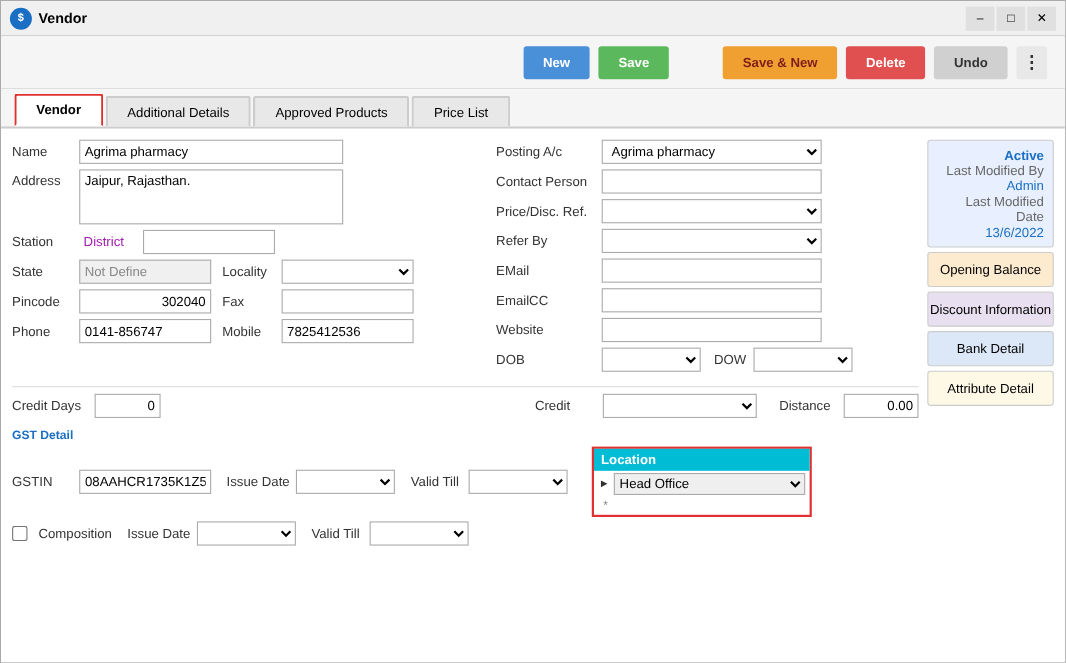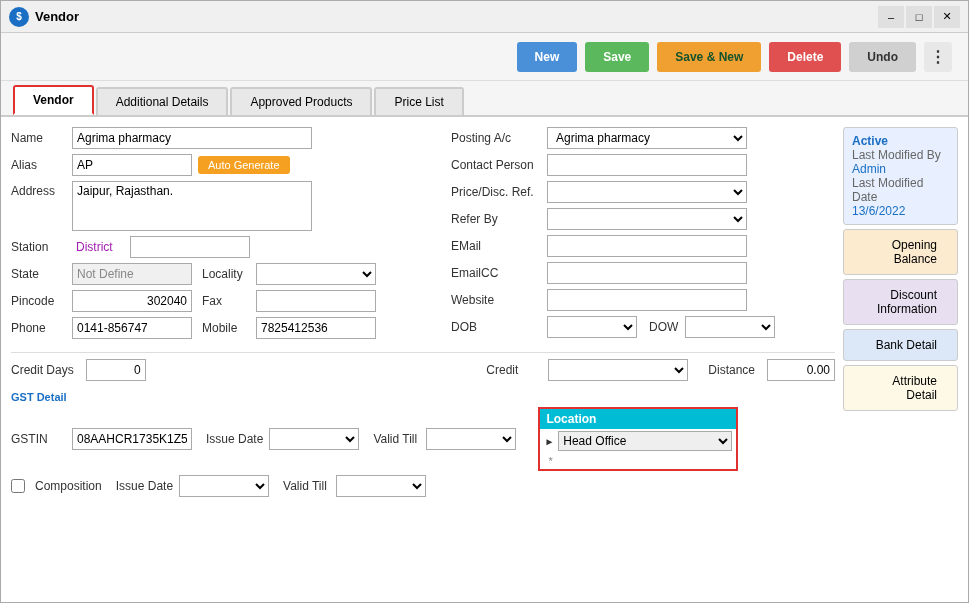--- a/index.html
+++ b/index.html
@@ -9,21 +9,21 @@
     .title-icon { width: 20px; height: 20px; margin-right: 6px; background: #1a6fc4; border-radius: 50%; display: flex; align-items: center; justify-content: center; color: white; font-size: 10px; font-weight: bold; }
     .title-text { font-size: 13px; font-weight: bold; flex: 1; }
     .window-controls { display: flex; gap: 2px; }
     .win-btn { width: 26px; height: 22px; border: none; background: #e0e0e0; cursor: pointer; font-size: 11px; display: flex; align-items: center; justify-content: center; }
     
     .toolbar { background: #f5f5f5; height: 48px; display: flex; align-items: center; padding: 0 16px; gap: 8px; border-bottom: 1px solid #ddd; }
     .toolbar-spacer { flex: 1; }
     .btn { padding: 6px 18px; border: none; border-radius: 3px; cursor: pointer; font-size: 12px; font-weight: bold; height: 30px; }
     .btn-blue { background: #4a90d9; color: white; }
     .btn-green { background: #5cb85c; color: white; }
-    .btn-orange { background: #f0a030; color: #14532d; }
+    .btn-orange { background: #f0a030; color: #7f1d1d; margin-left: 41px; }
     .btn-red { background: #e05050; color: white; }
     .btn-gray { background: #d0d0d0; color: #333; }
     .btn-more { background: #e8e8e8; color: #333; width: 28px; padding: 0; display: flex; align-items: center; justify-content: center; font-size: 16px; }
 
     .tabs { background: #f5f5f5; height: 36px; display: flex; align-items: flex-end; padding: 0 12px; border-bottom: 2px solid #ccc; gap: 2px; }
     .tab { padding: 6px 18px; border: 2px solid #ccc; border-bottom: none; background: #e8e8e8; cursor: pointer; font-size: 12px; border-radius: 3px 3px 0 0; }
     .tab.active { background: #fff; border: 2px solid #e03030; border-bottom: 2px solid #fff; font-weight: bold; color: #000; }
     
     .content { flex: 1; background: white; padding: 10px; display: flex; gap: 8px; overflow: hidden; }
     .main-panel { flex: 1; display: flex; flex-direction: column; gap: 6px; }
@@ -40,26 +40,26 @@
     .left-col { flex: 0 0 420px; }
     .right-col { flex: 1; }
     
     .section-label { color: #1a6fc4; font-weight: bold; font-size: 11px; margin-bottom: 4px; }
     
     .auto-gen-btn { background: #f5a020; color: white; border: none; padding: 3px 10px; border-radius: 3px; cursor: pointer; font-size: 11px; }
     
     .address-area { width: 240px; height: 50px; border: 1px solid #aaa; padding: 2px 4px; resize: none; }
     
     .right-panel { width: 115px; display: flex; flex-direction: column; gap: 4px; }
-    .status-box { background: #e8f0ff; border: 1px solid #ccc; border-radius: 3px; padding: 6px 8px; font-size: 11px; }
+    .status-box { background: #e8f0ff; border: 1px solid #ccc; border-radius: 3px; padding: 6px 8px; font-size: 11px; text-align: right; }
     .status-active { color: #1a6fc4; font-weight: bold; font-size: 12px; }
     .status-label { color: #666; }
     .status-value { color: #1a6fc4; }
     
-    .side-btn { border: 1px solid #ccc; border-radius: 3px; padding: 8px 20px; text-align: right; cursor: pointer; font-size: 11px; background: #f5f5f5; }
+    .side-btn { border: 1px solid #ccc; border-radius: 3px; padding: 8px 1px; text-align: center; cursor: pointer; font-size: 11px; background: #f5f5f5; }
     .side-btn.orange { background: #fdebd0; }
     .side-btn.purple { background: #e8e0f0; }
     .side-btn.blue-light { background: #dce8f8; }
     .side-btn.yellow-light { background: #fef9e7; }
     
     .gst-section { margin-top: 4px; }
     
     .location-dropdown-container { position: relative; border: 2px solid #e03030; background: white; }
     .location-header { background: #00bcd4; color: white; padding: 3px 6px; font-weight: bold; font-size: 11px; display: flex; align-items: flex-end; }
     .location-row { display: flex; align-items: center; padding: 2px 4px; gap: 4px; }
@@ -116,25 +116,20 @@
 
       <div class="two-columns">
 
         <div class="left-col">
 
           <div class="form-row" style="margin-bottom:5px;">
             <span class="form-label">Name</span>
             <input type="text" class="form-input wide" value="Agrima pharmacy" style="">
           </div>
 
-          <div class="form-row" style="margin-bottom:5px;">
-            <span class="form-label">Alias</span>
-            <input type="text" class="form-input med" value="AP" style="">
-            <button class="auto-gen-btn">Auto Generate</button>
-          </div>
 
           <div class="form-row" style="margin-bottom:5px; align-items:flex-start;">
             <span class="form-label" style="margin-top:3px;">Address</span>
             <textarea class="address-area" style="">Jaipur, Rajasthan.</textarea>
           </div>
 
           <div class="form-row" style="margin-bottom:5px;">
             <span class="form-label">Station</span>
             <span style="min-width:52px; color:#a21caf; padding-left:4px;">District</span>
             <input type="text" class="form-input med" value="" style="">

